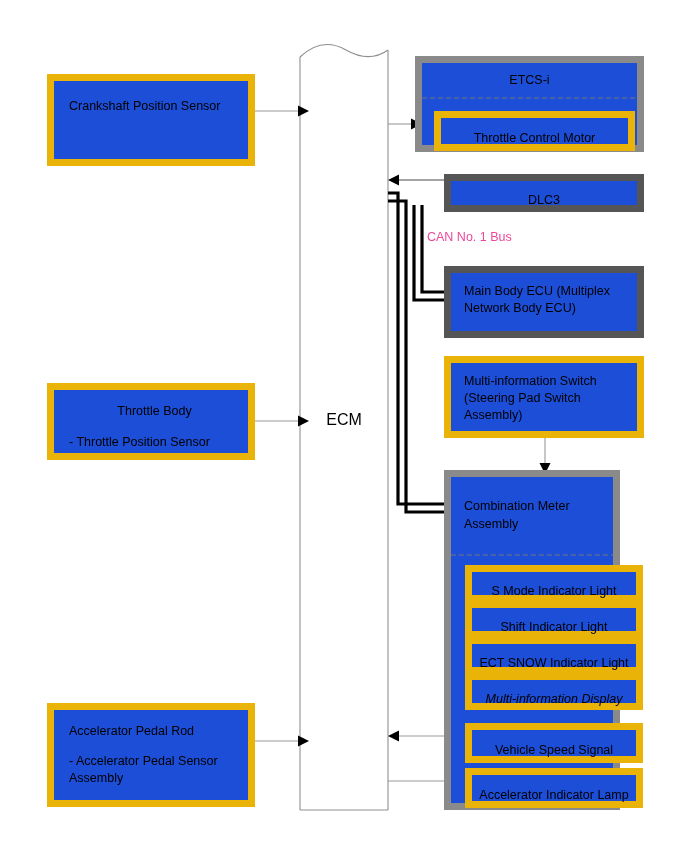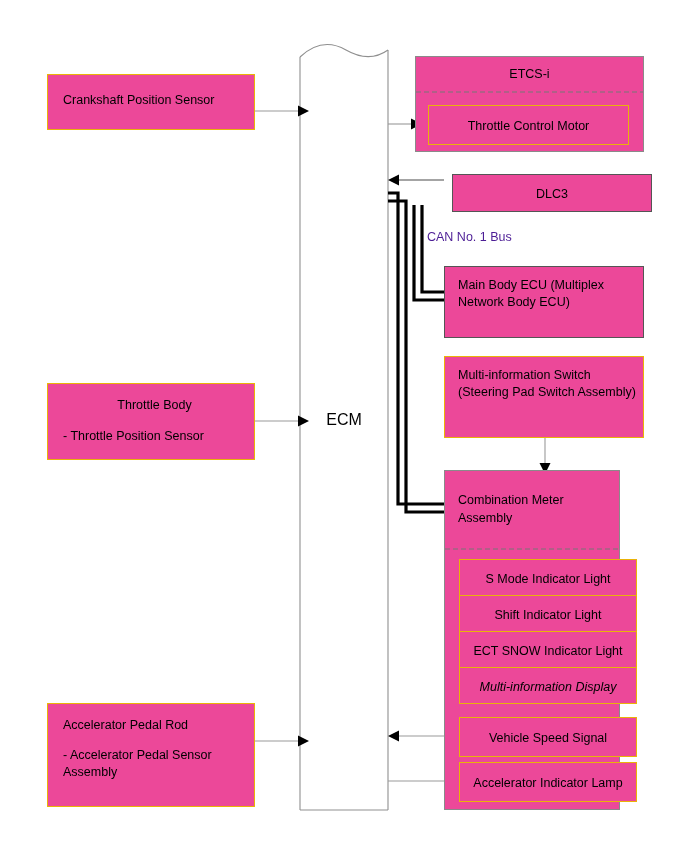--- a/index.html
+++ b/index.html
@@ -16,41 +16,41 @@
     position: relative;
     width: 690px;
     height: 854px;
     background: #ffffff;
     overflow: hidden;
   }
   
   .box {
     position: absolute;
     box-sizing: border-box;
-    border: 1px solid #eab308;
-    background: #ec4899;
+    border: 7px solid #eab308;
+    background: #1d4ed8;
     color: #000000;
     font-size: 12.5px;
     line-height: 1.45;
   }
   .box.dark { border-color: #8a8a8a; }
   .box.darker { border-color: #555555; }
   .lbl-center {
     position: absolute;
     left: 0; right: 0;
     text-align: center;
   }
   .lbl-left {
     position: absolute;
     text-align: left;
   }
   .free-text {
     position: absolute;
     font-size: 12.5px;
-    color: #4c1d95;
+    color: #ec4899;
     white-space: nowrap;
   }
   
   svg.wires {
     position: absolute;
     left: 0; top: 0;
     width: 690px;
     height: 854px;
     pointer-events: none;
   }
@@ -105,21 +105,21 @@
     <path class="thin" d="M458,736 L394,736"></path>
     <polygon class="arrowhead" points="399,730.5 388,736 399,741.5"></polygon>
 
     <path class="thin" d="M388,781 L452,781"></path>
     <polygon class="arrowhead" points="447,775.5 458,781 447,786.5"></polygon>
 
   </svg>
 
   <div class="lbl-center" style="left:300px; top:411px; width:88px;">ECM</div>
 
-  <div class="box" style="left:47px; top:74px; width:208px; height:56px;">
+  <div class="box" style="left:47px; top:74px; width:208px; height:92px;">
     <div class="lbl-left" style="left:15px; top:16px; right:8px;">Crankshaft Position Sensor</div>
   </div>
 
   <div class="box" style="left:47px; top:383px; width:208px; height:77px;">
     <div class="lbl-left" style="left:15px; top:12px; right:8px;text-align:center;">Throttle Body</div>
     <div class="lbl-left" style="left:15px; top:43px; right:8px;">- Throttle Position Sensor</div>
   </div>
 
   <div class="box" style="left:47px; top:703px; width:208px; height:104px;">
     <div class="lbl-left" style="left:15px; top:12px; right:8px;">Accelerator Pedal Rod</div>
@@ -131,21 +131,21 @@
 
     <svg style="position:absolute; left:0; top:0; width:100%; height:100%;">
       <line class="dashed" x1="0" y1="35" x2="229" y2="35"></line>
     </svg>
 
     <div class="box" style="left:12px; top:48px; width:201px; height:40px;">
       <div class="lbl-center" style="top:11px;">Throttle Control Motor</div>
     </div>
   </div>
 
-  <div class="box darker" style="left:444px; top:174px; width:200px; height:38px;margin-left:8px;">
+  <div class="box darker" style="left:444px; top:174px; width:200px; height:38px;">
     <div class="lbl-center" style="top:10px;">DLC3</div>
   </div>
 
   <div class="free-text" style="left:427px; top:230px;">CAN No. 1 Bus</div>
 
   <div class="box" style="left:444px; top:356px; width:200px; height:82px;">
     <div class="lbl-left" style="left:13px; top:10px; right:4px; line-height:1.35;">Multi-information Switch (Steering Pad Switch Assembly)</div>
   </div>
 
   <div class="box darker" style="left:444px; top:266px; width:200px; height:72px;">

